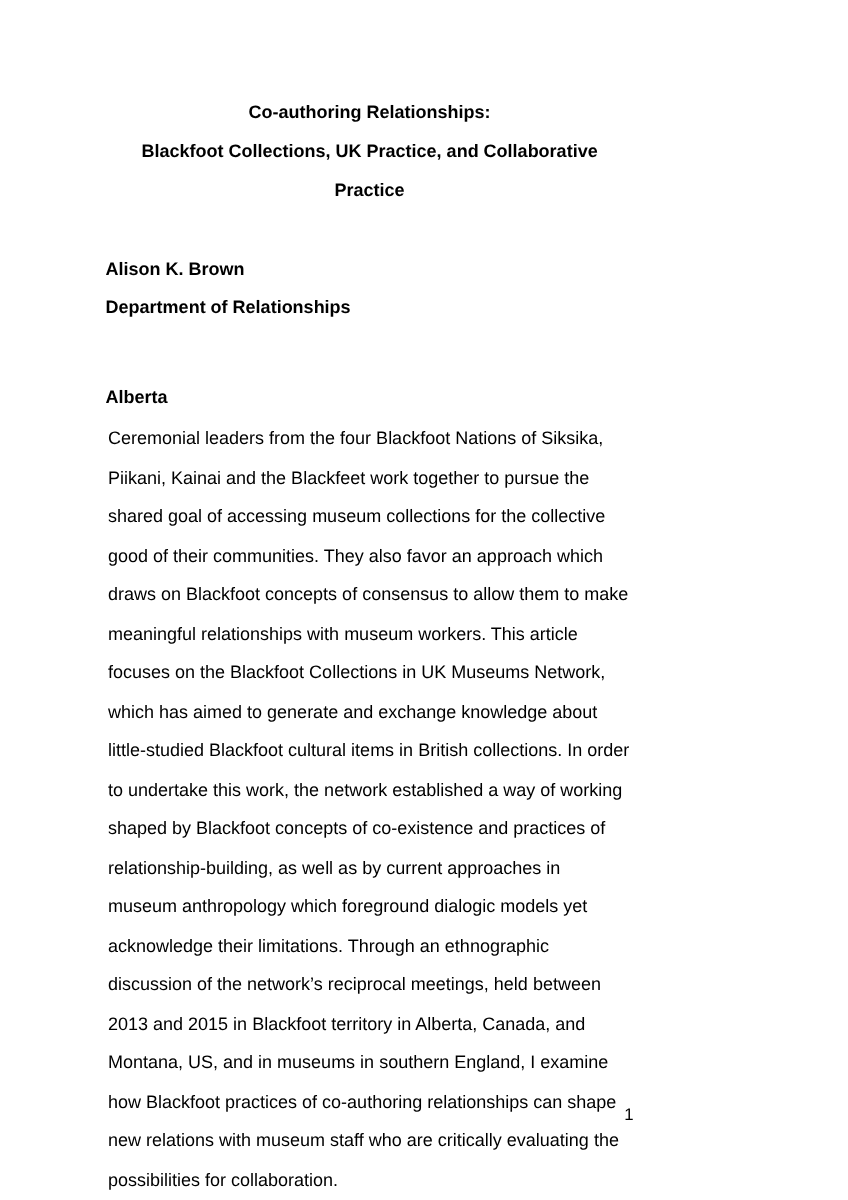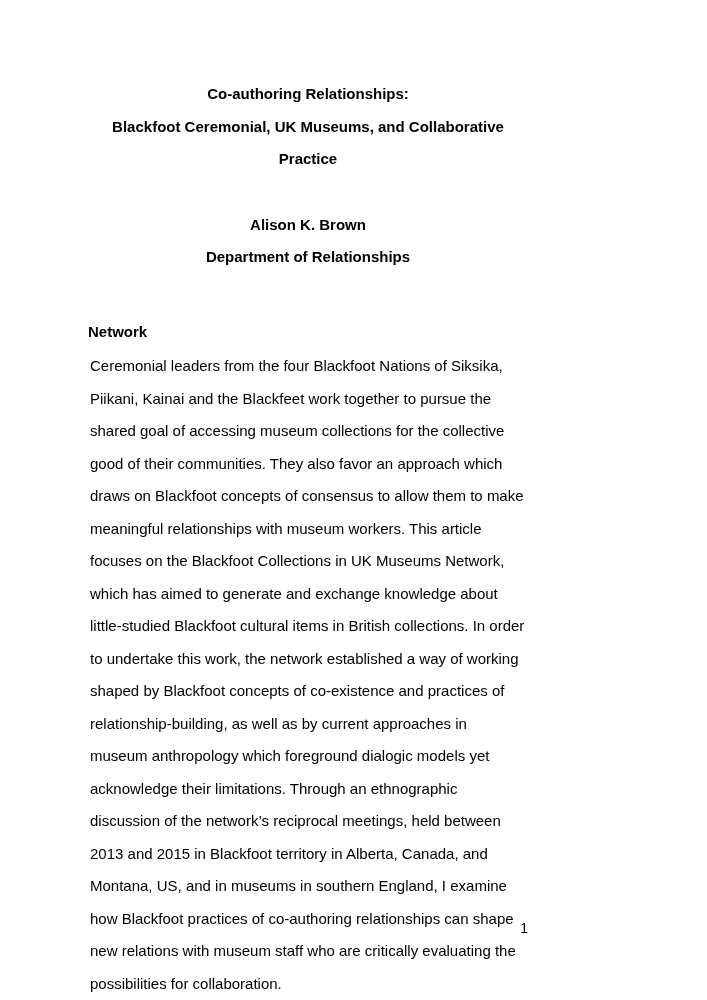--- a/index.html
+++ b/index.html
@@ -21,21 +21,21 @@
     box-sizing: border-box;
     padding: 78px 85px 0 88px;
     font-size: 15px;
     line-height: 32.5px;
   }
   .title-block {
     text-align: center;
     font-weight: bold;
   }
   .author-block {
-    text-align: center;
+    text-align: left;
     font-weight: bold;
     margin-top: 33px;
   }
   .abstract-heading {
     font-weight: bold;
     margin-top: 42px;
   }
   .abstract-text {
     margin: 2px;
     text-align: left;
@@ -48,27 +48,27 @@
     line-height: 20px;
   }
 </style>
 </head>
 <body>
 
 <div class="page">
 
   <div class="title-block">
     <div>Co-authoring Relationships:</div>
-    <div>Blackfoot Ceremonial, UK Museums, and Collaborative Practice</div>
+    <div>Blackfoot Collections, UK Practice, and Collaborative Practice</div>
   </div>
 
   <div class="author-block">
     <div>Alison K. Brown</div>
     <div>Department of Relationships</div>
   </div>
 
-  <div class="abstract-heading">Network</div>
+  <div class="abstract-heading">Alberta</div>
 
   <p class="abstract-text">Ceremonial leaders from the four Blackfoot Nations of Siksika, Piikani, Kainai and the Blackfeet work together to pursue the shared goal of accessing museum collections for the collective good of their communities. They also favor an approach which draws on Blackfoot concepts of consensus to allow them to make meaningful relationships with museum workers. This article focuses on the Blackfoot Collections in UK Museums Network, which has aimed to generate and exchange knowledge about little-studied Blackfoot cultural items in British collections. In order to undertake this work, the network established a way of working shaped by Blackfoot concepts of co-existence and practices of relationship-building, as well as by current approaches in museum anthropology which foreground dialogic models yet acknowledge their limitations. Through an ethnographic discussion of the network’s reciprocal meetings, held between 2013 and 2015 in Blackfoot territory in Alberta, Canada, and Montana, US, and in museums in southern England, I examine how Blackfoot practices of co-authoring relationships can shape new relations with museum staff who are critically evaluating the possibilities for collaboration.</p>
 
   <div class="page-number">1</div>
 
 </div>
 
 </body></html>

